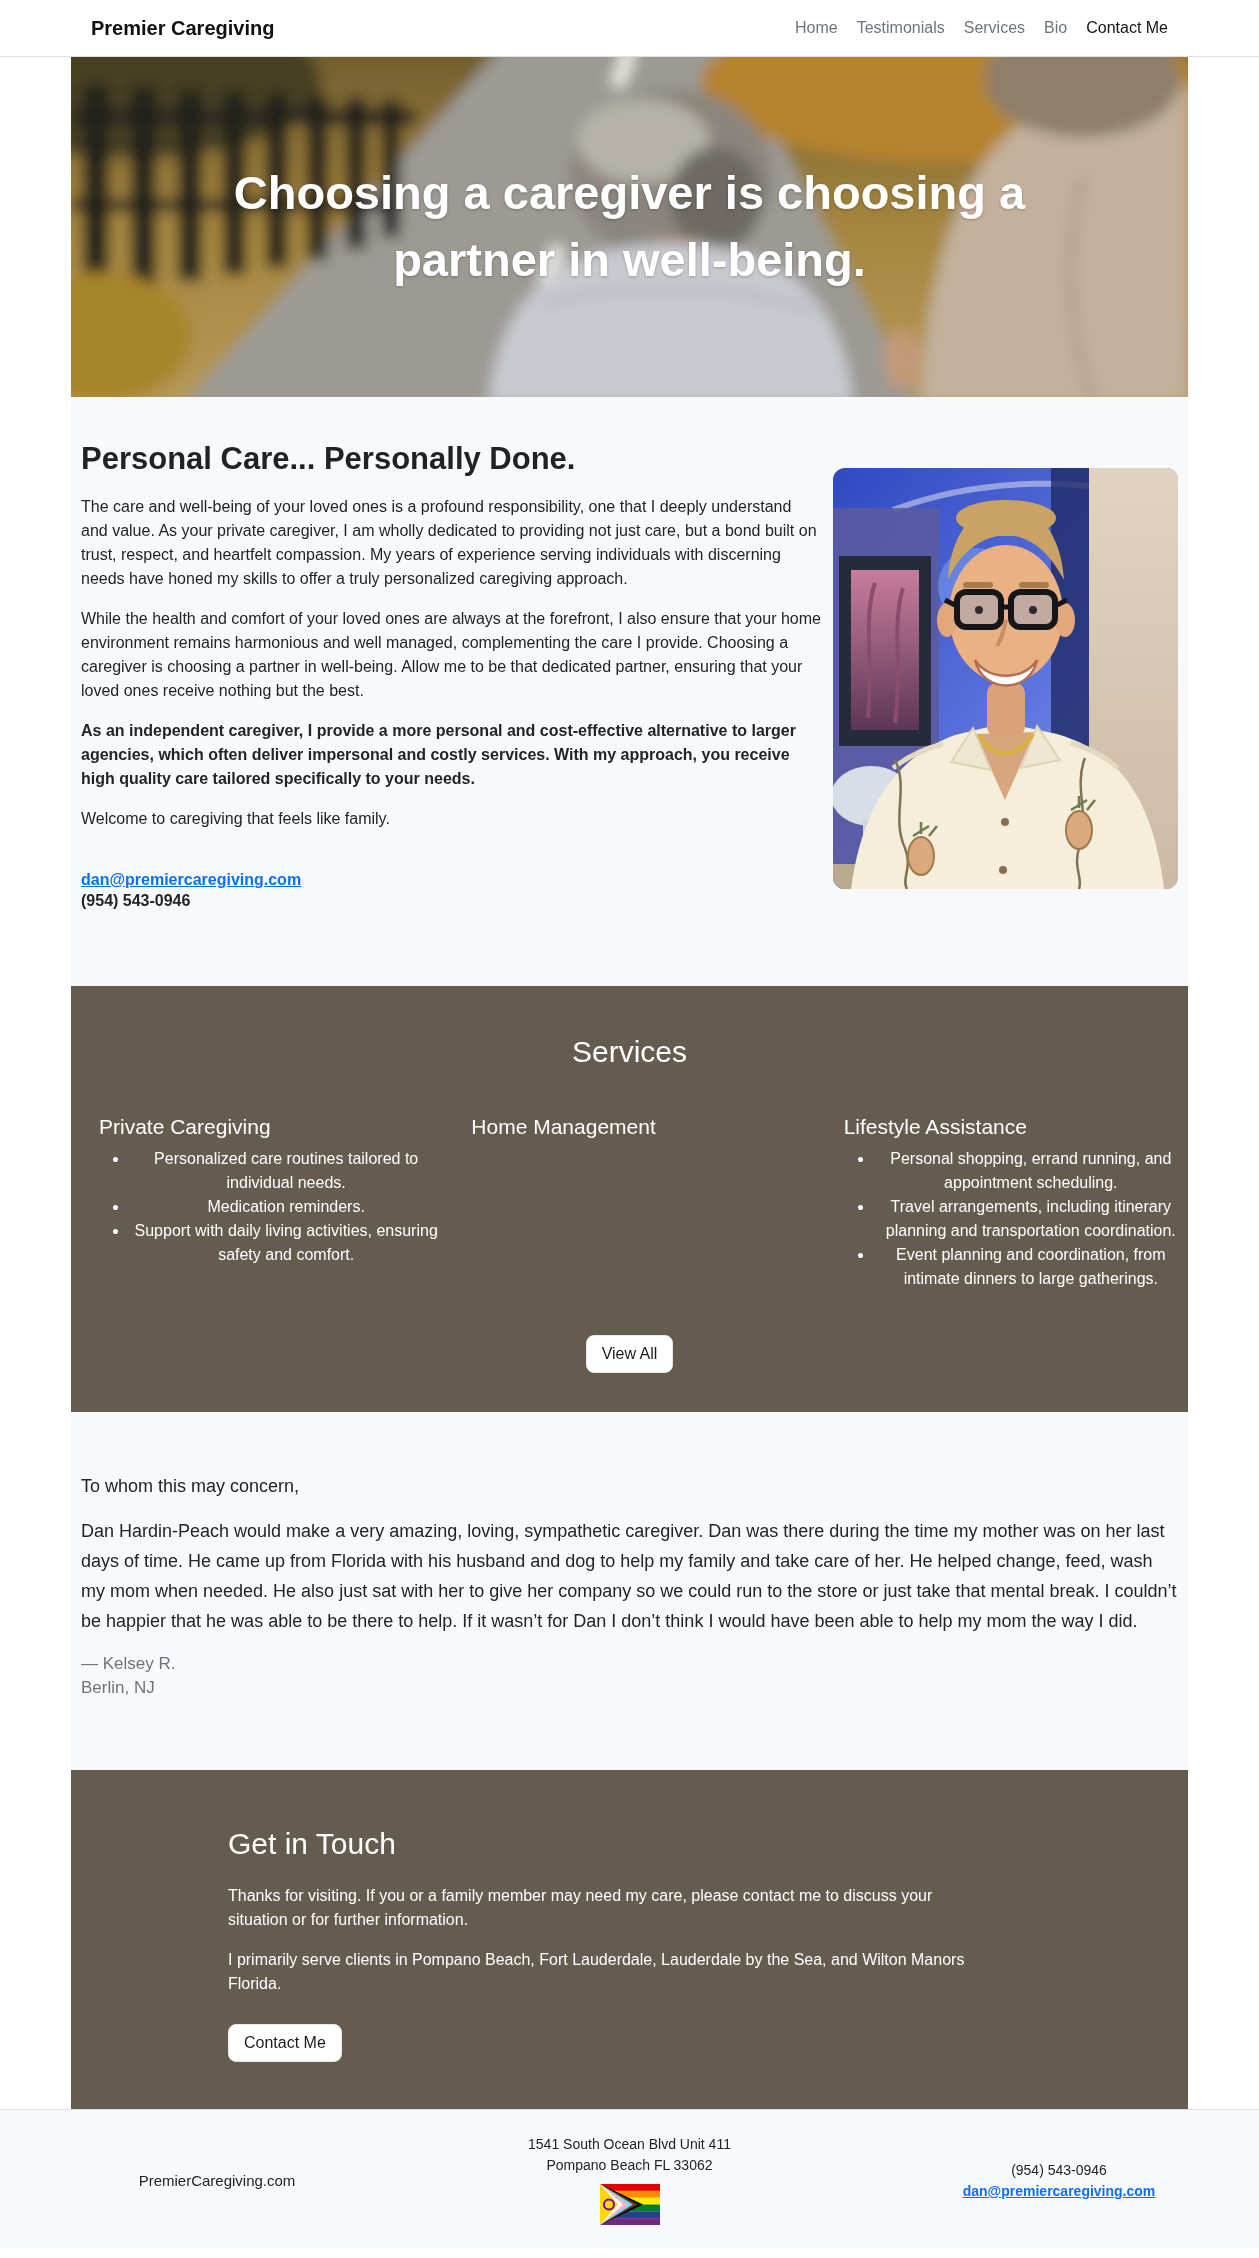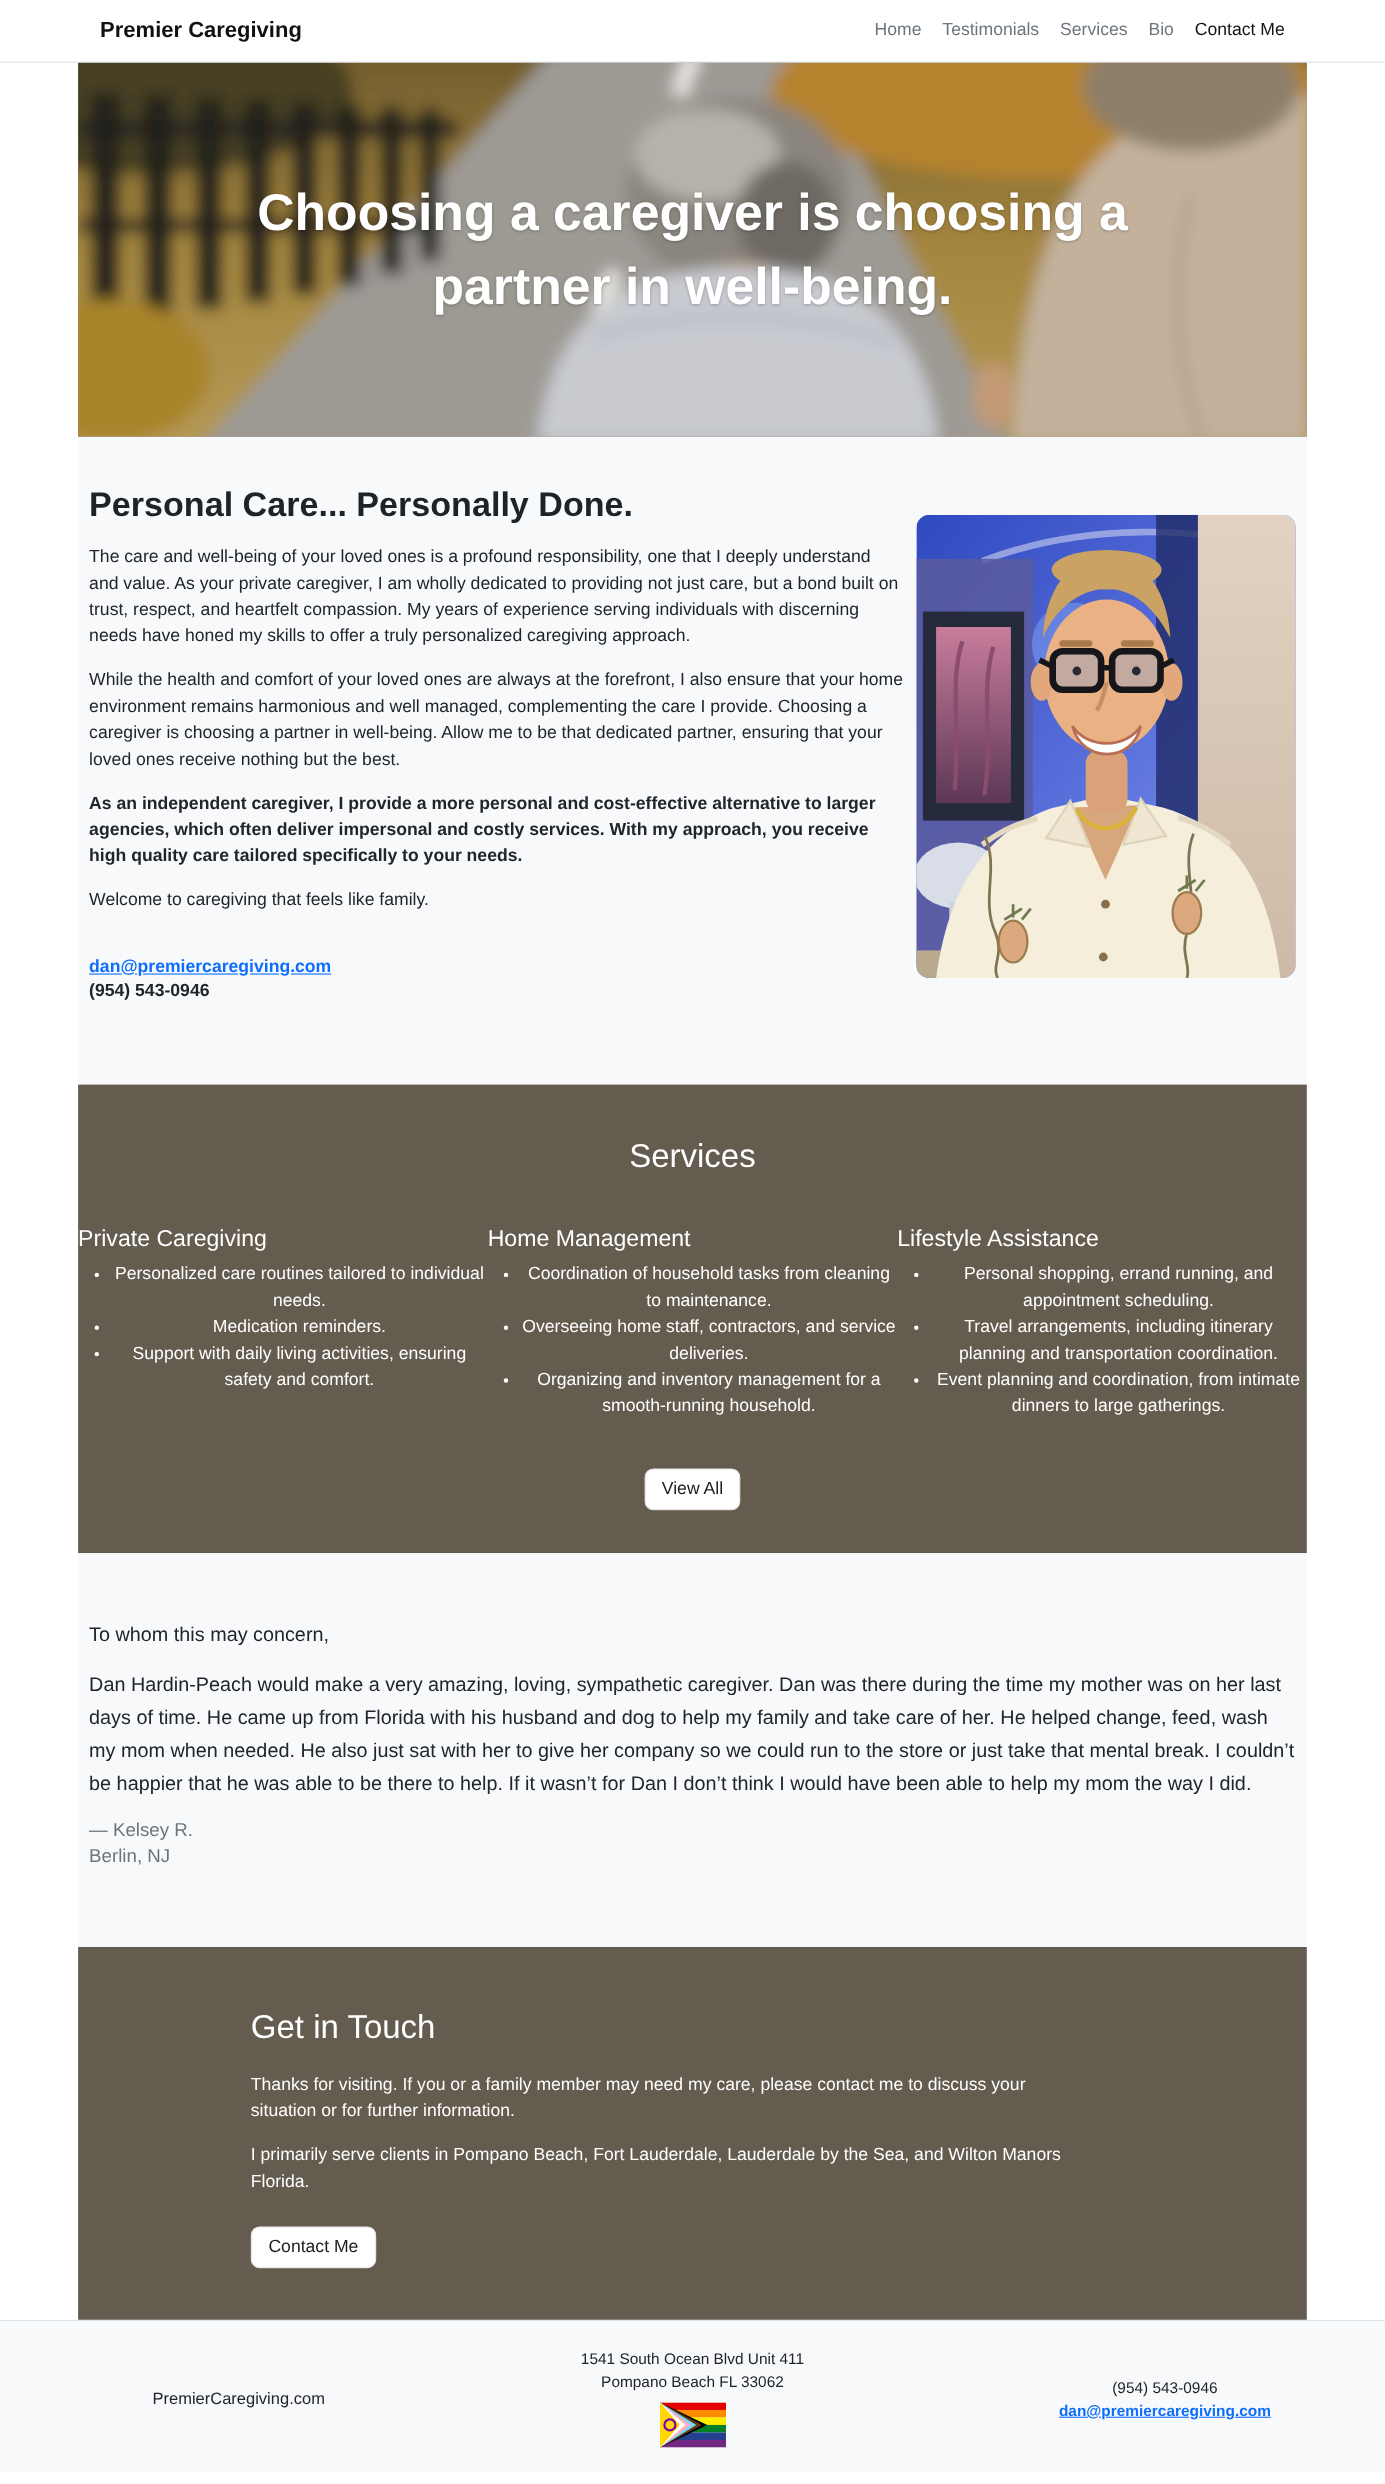--- a/index.html
+++ b/index.html
@@ -42,21 +42,21 @@
   .about-text p.bold { font-weight:700; }
   .about-email { margin-top:40px; font-weight:700; }
   .about-email a { color:#0d6efd; text-decoration:underline; }
   .about-phone { font-weight:700; line-height:24px; }
   .about-photo { width:345px; height:421px; margin-top:27px; border-radius:12px; overflow:hidden; flex:none; }
   .about-photo svg { display:block; width:100%; height:100%; }
   
   .services { background:#645c4e; color:#fff; padding:48px 0 39px 0; }
   .services h2 { text-align:center; font-size:30px; font-weight:400; line-height:36px; margin-bottom:44px; }
   .svc-cols { display:flex; }
-  .svc-col { width:33.333%; padding:0 0; }
+  .svc-col { width:33.333%; padding:0 0;margin-left:28px; }
   .svc-col h3 { font-size:21px; font-weight:400; line-height:25px; margin-bottom:8px; }
   .svc-col ul { padding-left:30px;text-align:center; }
   .svc-col li { font-size:16px; line-height:24px; }
   .svc-btn-row { text-align:center; margin-top:44px; }
   .btn-light {
     display:inline-block; background:#fff; color:#1a1d20; border:1px solid #e8e8e8;
     border-radius:8px; font-size:16px; line-height:24px; padding:6px 15px;
     font-family:inherit; cursor:pointer;
   }
   
@@ -239,25 +239,20 @@
       <div class="svc-col">
         <h3>Private Caregiving</h3>
         <ul>
           <li>Personalized care routines tailored to individual needs.</li>
           <li>Medication reminders.</li>
           <li>Support with daily living activities, ensuring safety and comfort.</li>
         </ul>
       </div>
       <div class="svc-col">
         <h3>Home Management</h3>
-        <ul>
-          <li>Coordination of household tasks from cleaning to maintenance.</li>
-          <li>Overseeing home staff, contractors, and service deliveries.</li>
-          <li>Organizing and inventory management for a smooth-running household.</li>
-        </ul>
       </div>
       <div class="svc-col">
         <h3>Lifestyle Assistance</h3>
         <ul>
           <li>Personal shopping, errand running, and appointment scheduling.</li>
           <li>Travel arrangements, including itinerary planning and transportation coordination.</li>
           <li>Event planning and coordination, from intimate dinners to large gatherings.</li>
         </ul>
       </div>
     </div>

